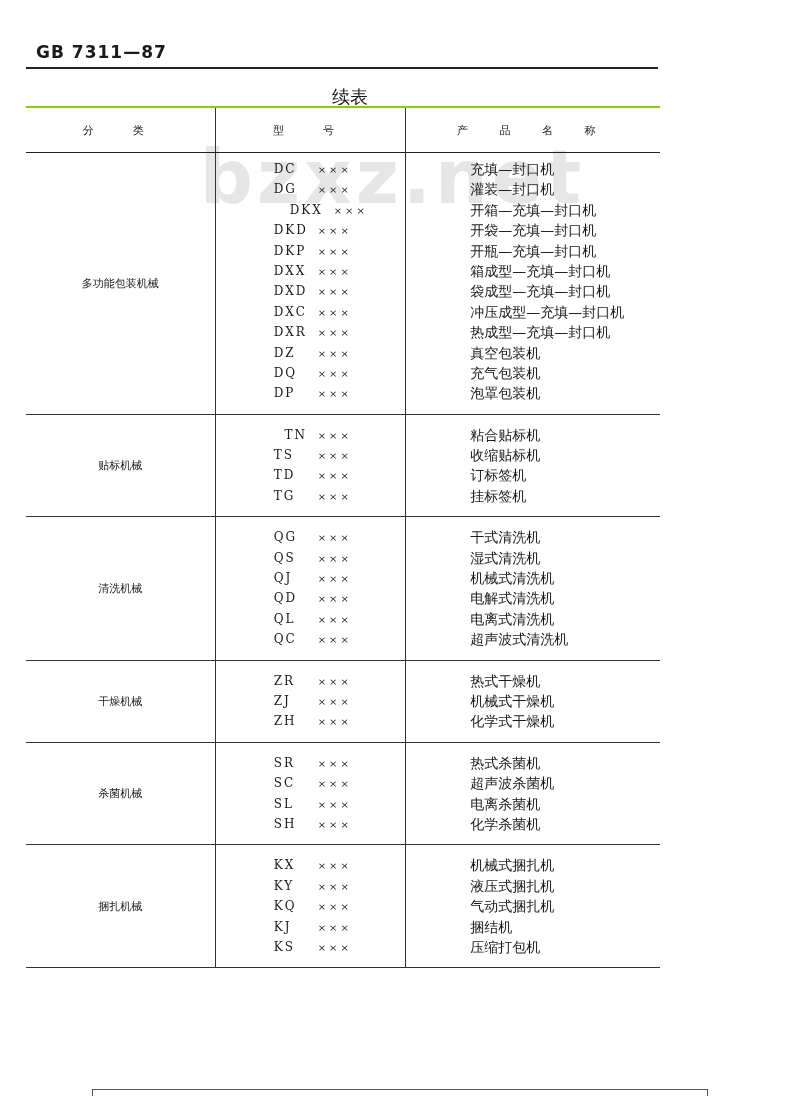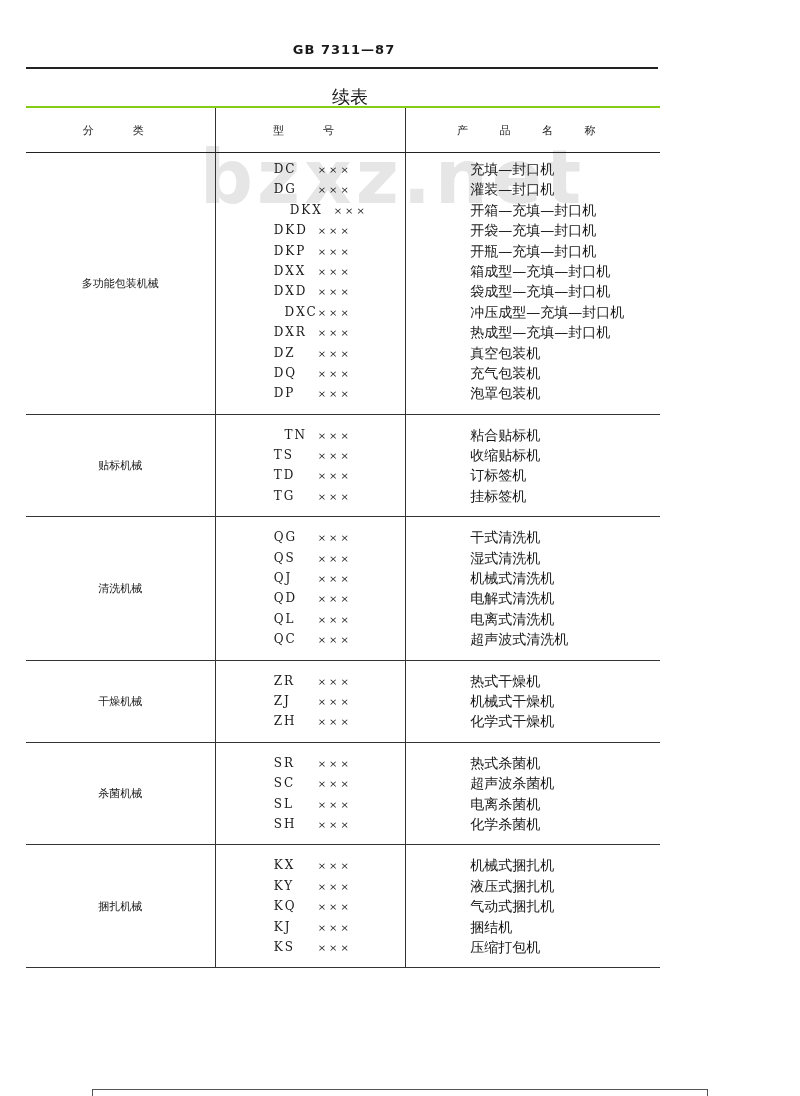--- a/index.html
+++ b/index.html
@@ -1,20 +1,20 @@
 <!DOCTYPE html>
 <html><head>
   <meta charset="utf-8">
   <style>
     html, body { margin: 0; padding: 0; background: #ffffff; }
     body { width: 800px; height: 1096px; position: relative; overflow: hidden;
            font-family: "DejaVu Serif", serif; color: #1a1a1a; }
-    .std-code { position: absolute; left: 0; width: 660px; top: 42px; text-align: center;
-                font-family: "DejaVu Sans", sans-serif; font-weight: bold; font-size: 13px;
-                letter-spacing: 1px; padding-left: 4px; }
+    .std-code { position: absolute; left: 0; width: 660px; top: 42px; text-align: left;
+                font-family: "DejaVu Sans", sans-serif; font-weight: bold; font-size: 17px;
+                letter-spacing: 1px; padding-left: 16px; }
     .std-code span { display: inline-block; margin-left: 20px; }
     .rule-top { position: absolute; left: 26px; width: 632px; top: 67px; height: 2px; background: #222; }
     .caption { position: absolute; left: 0; width: 700px; top: 85px; text-align: center;
                font-size: 18px; }
     .watermark { position: absolute; left: 200px; top: 140px; font-family: "DejaVu Sans", sans-serif;
                  font-weight: bold; font-size: 74px; color: #e6e6e6; letter-spacing: 4px;
                  line-height: 1; z-index: 0; pointer-events: none; text-align: center; }
     table { position: absolute; left: 26px; top: 106px; border-collapse: collapse;
             width: 634px; z-index: 1; background: transparent; }
     th, td { padding: 0; vertical-align: middle; }
@@ -53,21 +53,21 @@
         <td class="col1">多功能包装机械</td>
         <td class="col2">
           <div class="cell-list first-pad">
             <div class="code-line"><span style="display: inline-block; min-width: 44px;">DC</span><span class="x">×××</span></div>
             <div class="code-line"><span style="display: inline-block; min-width: 44px;">DG</span><span class="x">×××</span></div>
             <div class="code-line"><span style="display: inline-block; min-width: 44px; margin-left: 16px;">DKX</span><span class="x">×××</span></div>
             <div class="code-line"><span style="display: inline-block; min-width: 44px;">DKD</span><span class="x">×××</span></div>
             <div class="code-line"><span style="display: inline-block; min-width: 44px;">DKP</span><span class="x">×××</span></div>
             <div class="code-line"><span style="display: inline-block; min-width: 44px;">DXX</span><span class="x">×××</span></div>
             <div class="code-line"><span style="display: inline-block; min-width: 44px;">DXD</span><span class="x">×××</span></div>
-            <div class="code-line"><span style="display: inline-block; min-width: 44px; text-align: right;">DXC</span><span class="x">×××</span></div>
+            <div class="code-line"><span style="display: inline-block; min-width: 44px;">DXC</span><span class="x">×××</span></div>
             <div class="code-line"><span style="display: inline-block; min-width: 44px;">DXR</span><span class="x">×××</span></div>
             <div class="code-line"><span style="display: inline-block; min-width: 44px;">DZ</span><span class="x">×××</span></div>
             <div class="code-line"><span style="display: inline-block; min-width: 44px;">DQ</span><span class="x">×××</span></div>
             <div class="code-line"><span style="display: inline-block; min-width: 44px;">DP</span><span class="x">×××</span></div>
           </div>
         </td>
         <td class="col3">
           <div class="cell-list first-pad">
             <div class="name-line">充填—封口机</div>
             <div class="name-line">灌装—封口机</div>

